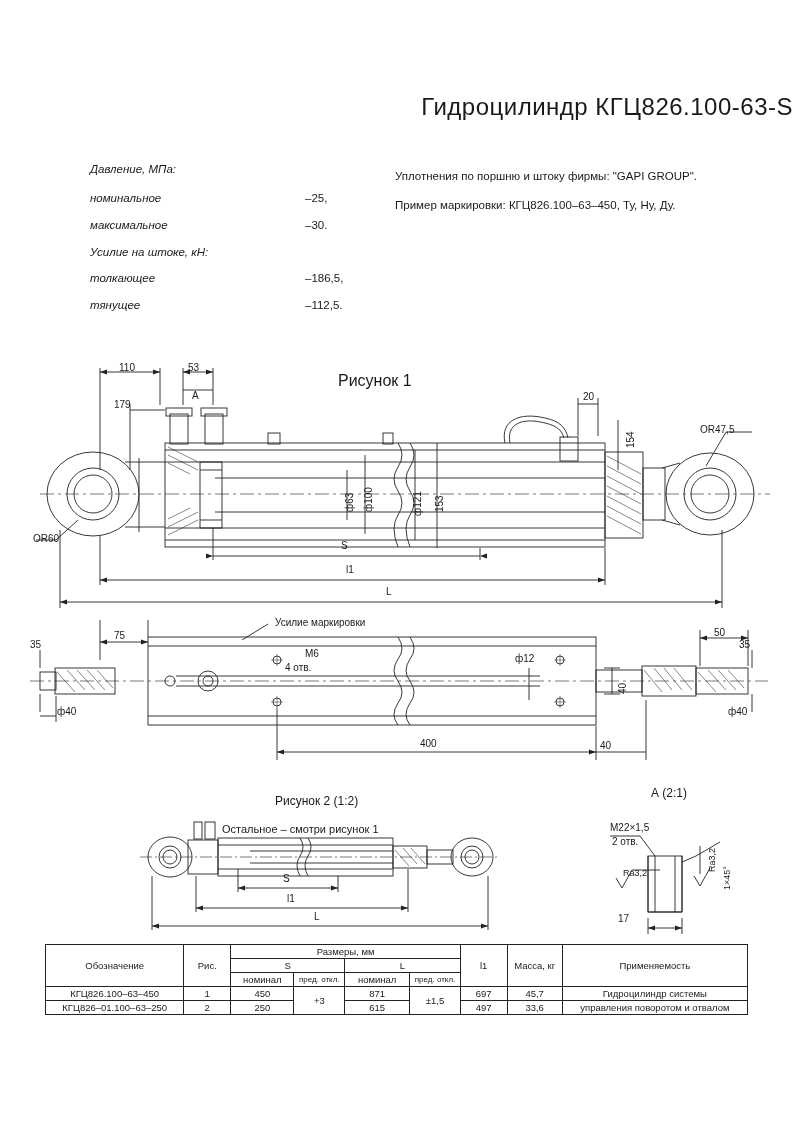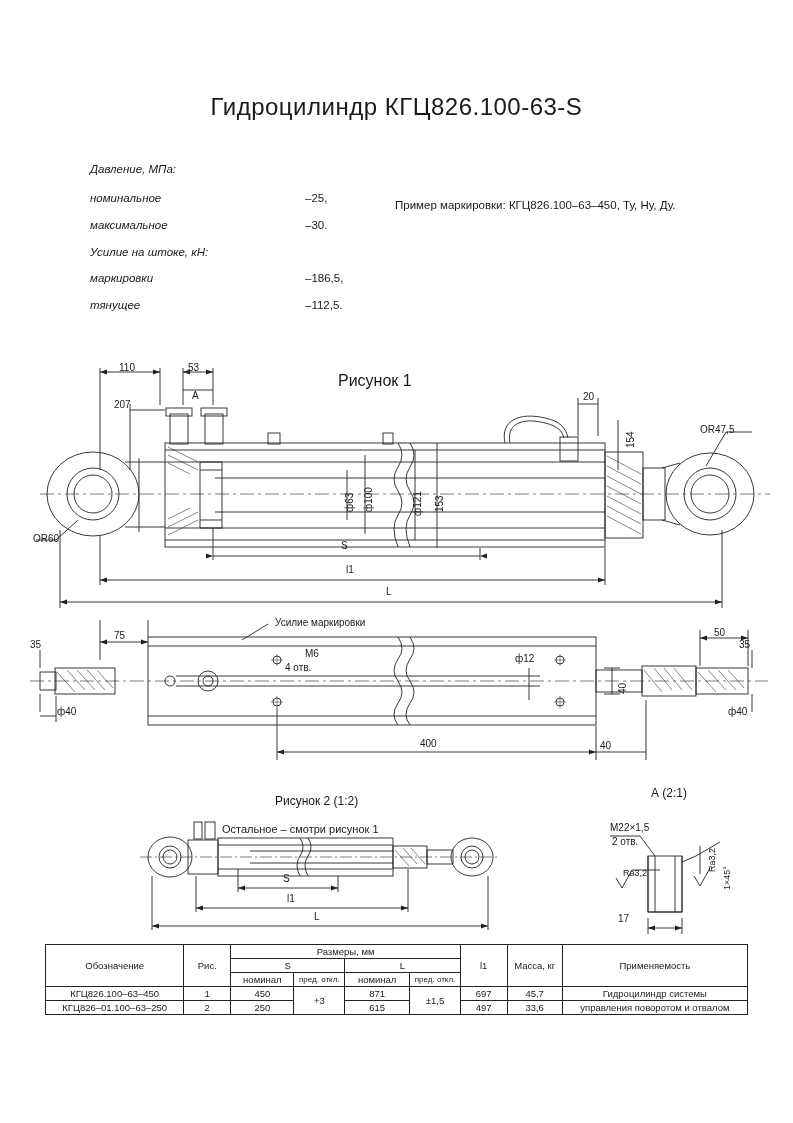--- a/index.html
+++ b/index.html
@@ -2,21 +2,21 @@
 <html><head>
 <meta charset="utf-8">
 <style>
   html,body{margin:0;padding:0;background:#ffffff;}
   body{width:793px;height:1123px;position:relative;font-family:"Liberation Sans",sans-serif;color:#1a1a1a;overflow:hidden;}
   .page{position:absolute;inset:0;}
   .abs{position:absolute;}
   .t{font-size:11px;line-height:13px;white-space:pre;}
   .t10{font-size:10px;line-height:12px;white-space:pre;}
   .t9{font-size:9px;line-height:11px;white-space:pre;}
-  #title{top:93px;left:0;width:793px;text-align:center;font-size:24px;letter-spacing:.5px;font-family:"Liberation Sans",sans-serif;}
+  #title{top:93px;left:0;width:793px;text-align:right;font-size:24px;letter-spacing:.5px;font-family:"Liberation Sans",sans-serif;}
   .specs{font-size:11.5px;}
   .col-l{left:90px;font-style:italic;}
   .col-v{left:305px;}
   .col-r{left:395px;}
   svg{position:absolute;top:0;left:0;overflow:visible;}
   .wm{position:absolute;left:196px;top:515px;width:420px;text-align:center;font-size:30px;color:#b9c6d6;opacity:.75;letter-spacing:1px;font-family:"Liberation Sans",sans-serif;white-space:nowrap;}
   table.spec{position:absolute;left:45px;top:944px;width:703px;border-collapse:collapse;font-size:9.5px;}
   table.spec td,table.spec th{border:1px solid #222;text-align:center;padding:1px 2px;font-weight:normal;margin-top:28px;}
   .lbl-rot{transform:rotate(-90deg);transform-origin:left top;white-space:nowrap;}
 </style>
@@ -26,25 +26,26 @@
 <div class="page">
 
   <div class="abs" id="title">Гидроцилиндр КГЦ826.100-63-S</div>
 
   <div class="abs specs col-l" style="top:163px">Давление, МПа:</div>
   <div class="abs specs col-l" style="top:192px">номинальное</div>
   <div class="abs specs col-v" style="top:192px">–25,</div>
   <div class="abs specs col-l" style="top:219px">максимальное</div>
   <div class="abs specs col-v" style="top:219px">–30.</div>
   <div class="abs specs col-l" style="top:246px">Усилие на штоке, кН:</div>
-  <div class="abs specs col-l" style="top:272px">маркировки</div>
+  <div class="abs specs col-l" style="top:272px">толкающее</div>
   <div class="abs specs col-v" style="top:272px">–186,5,</div>
   <div class="abs specs col-l" style="top:299px">тянущее</div>
   <div class="abs specs col-v" style="top:299px">–112,5.</div>
 
+  <div class="abs specs col-r" style="top:170px">Уплотнения по поршню и штоку фирмы: "GAPI GROUP".</div>
   <div class="abs specs col-r" style="top:199px">Пример маркировки: КГЦ826.100–63–450, Ту, Ну, Ду.</div>
 
   <svg width="793" height="1123">
     <g stroke="#222" fill="none" stroke-width="0.9">
 
       <line x1="100" y1="368" x2="100" y2="470"></line>
       <line x1="160" y1="368" x2="160" y2="405"></line>
       <line x1="183" y1="368" x2="183" y2="405"></line>
       <line x1="213" y1="368" x2="213" y2="405"></line>
       <line x1="100" y1="372" x2="160" y2="372"></line>
@@ -312,21 +313,21 @@
 
   <div class="abs t" style="left:338px;top:374px;font-size:16px">Рисунок 1</div>
   <div class="abs t" style="left:275px;top:795px;font-size:12px">Рисунок 2 (1:2)</div>
   <div class="abs t" style="left:222px;top:823px;font-size:11px">Остальное – смотри рисунок 1</div>
   <div class="abs t" style="left:651px;top:787px;font-size:12px">А (2:1)</div>
   <div class="abs t10" style="left:275px;top:617px">Усилие маркировки</div>
 
   <div class="abs t10" style="left:119px;top:362px">110</div>
   <div class="abs t10" style="left:188px;top:362px">53</div>
   <div class="abs t10" style="left:192px;top:390px">А</div>
-  <div class="abs t10" style="left:114px;top:399px">207</div>
+  <div class="abs t10" style="left:114px;top:399px">179</div>
   <div class="abs t10" style="left:583px;top:391px">20</div>
   <div class="abs t10 lbl-rot" style="left:625px;top:448px">154</div>
   <div class="abs t10" style="left:700px;top:424px">ОR47,5</div>
   <div class="abs t10" style="left:33px;top:533px">ОR60</div>
   <div class="abs t10 lbl-rot" style="left:344px;top:512px">ф63</div>
   <div class="abs t10 lbl-rot" style="left:363px;top:512px">ф100</div>
   <div class="abs t10 lbl-rot" style="left:412px;top:516px">ф121</div>
   <div class="abs t10 lbl-rot" style="left:434px;top:512px">153</div>
   <div class="abs t10" style="left:341px;top:540px">S</div>
   <div class="abs t10" style="left:346px;top:564px">l1</div>

